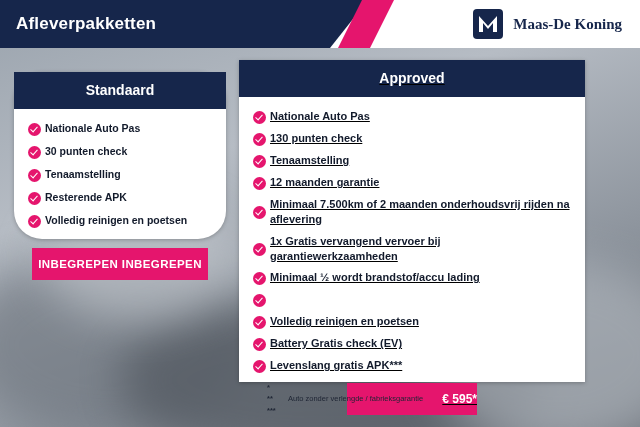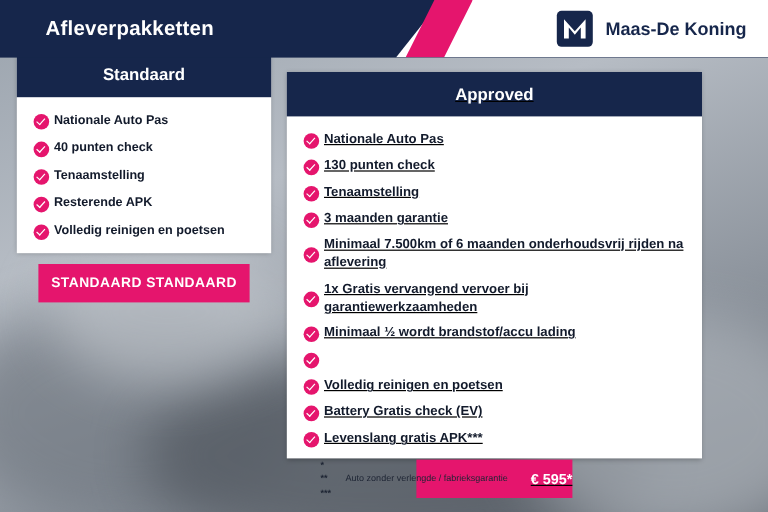--- a/index.html
+++ b/index.html
@@ -54,21 +54,21 @@
     width: 640px; height: 48px;
     background: #16264b;
     display: flex;
     align-items: center;
     z-index: 5;
   }
   .header-title {
     color: #ffffff;
     font-size: 17px;
     font-weight: bold;
-    padding-left: 38px;
+    padding-left: 16px;
     letter-spacing: 0.2px;
   }
   .header-accent {
     position: absolute;
     right: 0; top: 0;
     width: 310px; height: 48px;
     background: #ffffff;
     clip-path: polygon(38px 0, 310px 0, 310px 48px, 0 48px);
   }
   .header-pink {
@@ -93,31 +93,32 @@
     display: flex;
     align-items: center;
     justify-content: center;
   }
   .brand-mark svg { display: block; }
   .brand-name {
     color: #16264b;
     font-size: 15px;
     font-weight: bold;
     white-space: nowrap;
+    font-family: Liberation Serif, serif;
   }
 
   
   .card {
     position: absolute;
     background: #ffffff;
     box-shadow: 0 1px 4px rgba(0,0,0,0.25);
   }
   .card-std {
-    left: 14px; top: 44px;
-    width: 212px; height: 167px;
+    left: 14px; top: 72px;
+    width: 212px; height: 167px; border-radius: 28px;
   }
   .card-app {
     left: 239px; top: 60px;
     width: 346px; height: 322px; text-decoration: underline;
   }
   .card-head {
     background: #16264b;
     color: #ffffff;
     text-align: center;
     font-size: 14px;
@@ -247,36 +248,36 @@
   <div class="card card-std">
     <div class="card-head">Standaard</div>
     <div class="card-body">
       <ul class="feature-list">
         <li class="feature">
           <span class="check"></span>
           <span class="feature-text">Nationale Auto Pas</span>
         </li>
         <li class="feature">
           <span class="check"></span>
-          <span class="feature-text">40 punten check</span>
+          <span class="feature-text">30 punten check</span>
         </li>
         <li class="feature">
           <span class="check"></span>
           <span class="feature-text">Tenaamstelling</span>
         </li>
         <li class="feature">
           <span class="check"></span>
           <span class="feature-text">Resterende APK</span>
         </li>
         <li class="feature">
           <span class="check"></span>
           <span class="feature-text">Volledig reinigen en poetsen</span>
         </li>
       </ul>
-      <button class="std-btn">STANDAARD STANDAARD</button>
+      <button class="std-btn">INBEGREPEN INBEGREPEN</button>
     </div>
   </div>
 
   <div class="card card-app">
     <div class="card-head">Approved</div>
     <div class="card-body">
       <ul class="feature-list">
         <li class="feature">
           <span class="check"></span>
           <span class="feature-text">Nationale Auto Pas</span>
@@ -284,25 +285,25 @@
         <li class="feature">
           <span class="check"></span>
           <span class="feature-text">130 punten check</span>
         </li>
         <li class="feature">
           <span class="check"></span>
           <span class="feature-text">Tenaamstelling</span>
         </li>
         <li class="feature">
           <span class="check"></span>
-          <span class="feature-text">3 maanden garantie</span>
-        </li>
-        <li class="feature">
-          <span class="check"></span>
-          <span class="feature-text">Minimaal 7.500km of 6 maanden onderhoudsvrij rijden na aflevering</span>
+          <span class="feature-text">12 maanden garantie</span>
+        </li>
+        <li class="feature">
+          <span class="check"></span>
+          <span class="feature-text">Minimaal 7.500km of 2 maanden onderhoudsvrij rijden na aflevering</span>
         </li>
         <li class="feature">
           <span class="check"></span>
           <span class="feature-text">1x Gratis vervangend vervoer bij garantiewerkzaamheden</span>
         </li>
         <li class="feature">
           <span class="check"></span>
           <span class="feature-text">Minimaal ½ wordt brandstof/accu lading</span>
         </li>
         <li class="feature">

